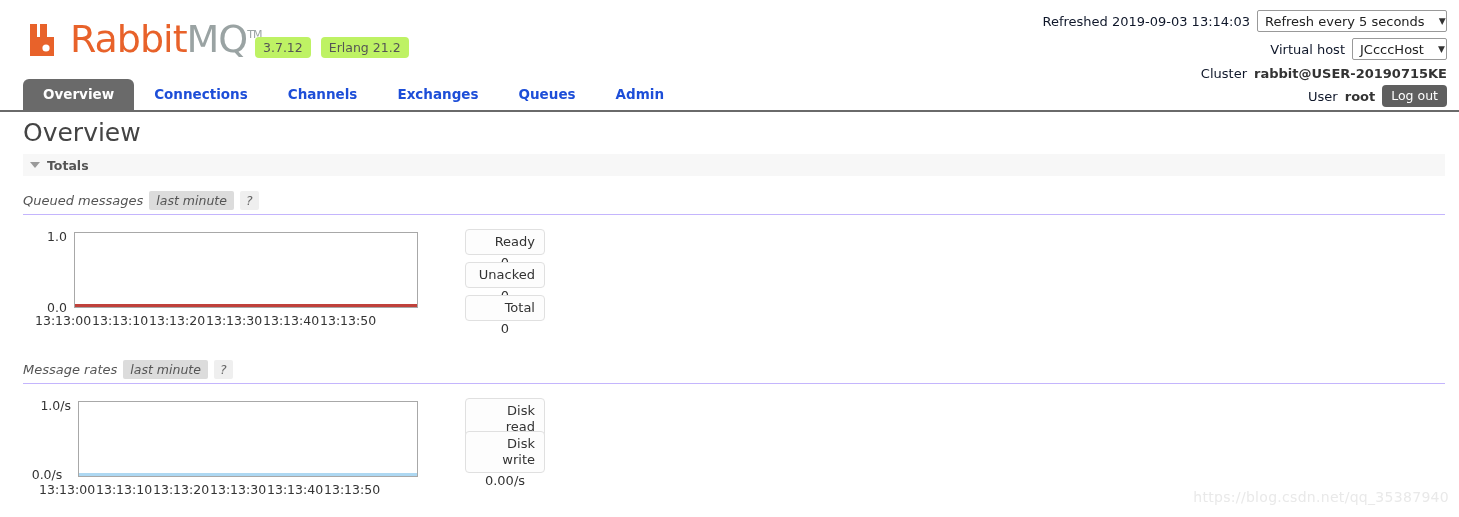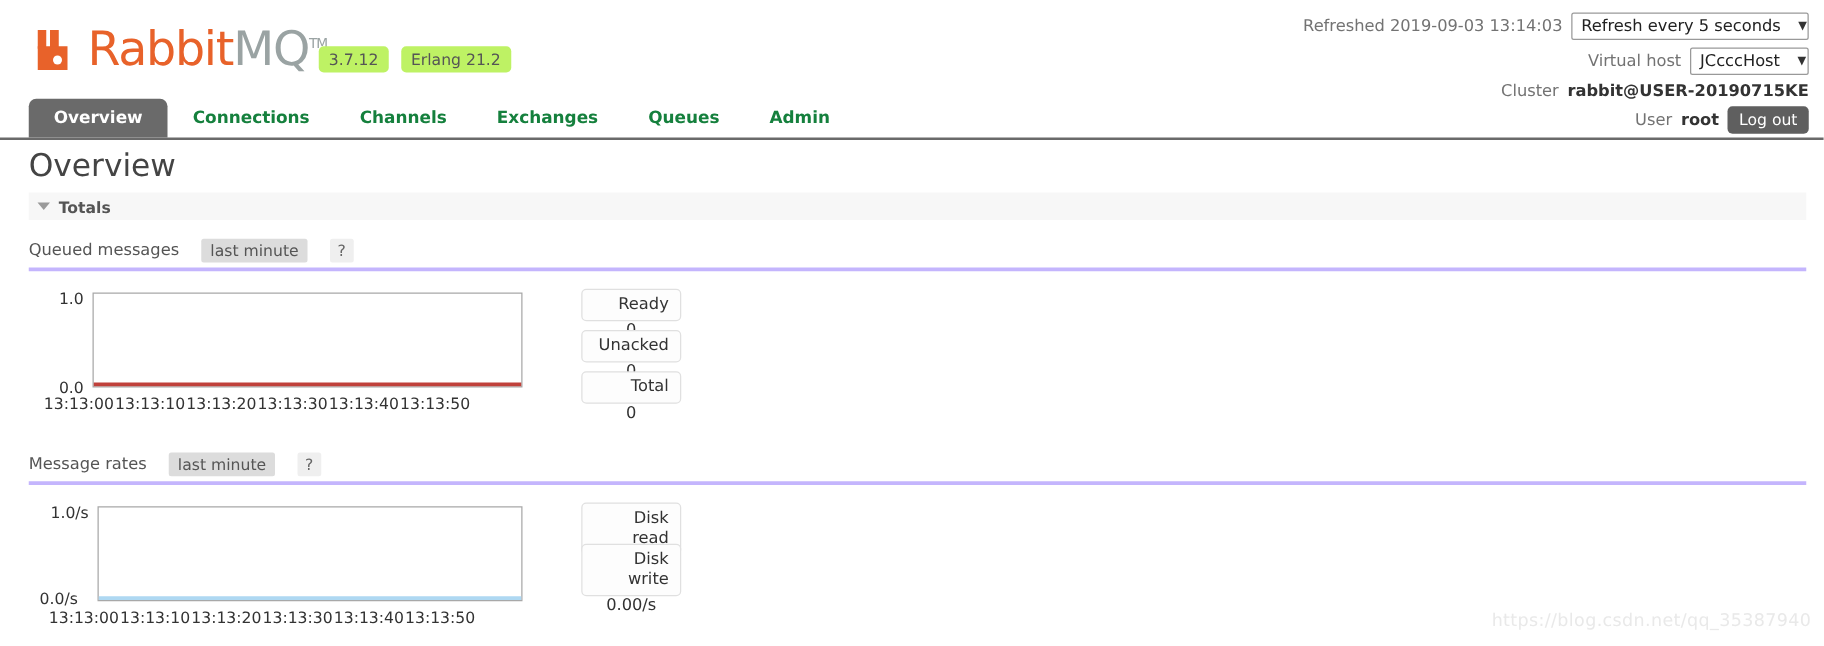--- a/index.html
+++ b/index.html
@@ -40,21 +40,21 @@
   }
 
   .header-right {
     position: absolute; right: 12px; top: 8px;
     text-align: right; font-size: 13px; color: #666;
   }
   .hr-row {
     display: flex; align-items: center; justify-content: flex-end;
     gap: 7px; height: 26px; margin-bottom: 2px;
   }
-  .hr-label { color: #737373; font-size: 13px; white-space: nowrap; }
+  .hr-label { color: #0f172a; font-size: 13px; white-space: nowrap; }
   .hr-strong { color: #333; font-weight: bold; font-size: 13px; }
   .select-box {
     display: inline-flex; align-items: center; justify-content: space-between;
     background: #fff; border: 1px solid #999; border-radius: 2px;
     font-size: 13px; color: #222; padding: 2px 5px 2px 7px;
     height: 22px; gap: 14px; white-space: nowrap;
   }
   .select-box .caret { font-size: 9px; color: #333; }
   .logout-btn {
     background: #5f5f5f; color: #fff; border: none; border-radius: 4px;
@@ -62,21 +62,21 @@
     font-family: inherit;
   }
 
   
   .nav {
     position: absolute; left: 0; top: 81px; width: 1459px; height: 31px;
     border-bottom: 2px solid #6a6a6a;
   }
   .nav-inner { position: absolute; left: 23px; bottom: 0; display: flex; align-items: flex-end; }
   .tab {
-    font-size: 13.5px; font-weight: bold; color: #15803d;
+    font-size: 13.5px; font-weight: bold; color: #1d4ed8;
     padding: 8px 20px 8px 20px; cursor: pointer; white-space: nowrap;
     line-height: 15px;
   }
   .tab.active {
     background: #6a6a6a; color: #ffffff;
     border-top-left-radius: 6px; border-top-right-radius: 6px;
   }
 
   
   .main { position: absolute; left: 0; top: 118px; width: 1459px; }
@@ -90,23 +90,23 @@
     padding-left: 7px; gap: 7px; cursor: pointer;
   }
   .tri-down {
     width: 0; height: 0; border-left: 5px solid transparent;
     border-right: 5px solid transparent; border-top: 6px solid #9a9a9a;
   }
   .section-bar-label { font-size: 12.5px; font-weight: bold; color: #555; }
 
   .chart-block { margin-left: 23px; }
   .chart-heading {
-    display: flex; align-items: center; gap: 18px;
-    border-bottom: 3px solid #c4b5fd;
-    width: 1422px; padding-bottom: 4px;
+    display: flex; align-items: center; gap: 6px;
+    border-bottom: 1px solid #c4b5fd;
+    width: 1422px; padding-bottom: 4px; font-style: italic;
   }
   .chart-heading-label { font-size: 13px; color: #555; }
   .pill {
     background: #dcdcdc; color: #555; font-size: 12.5px;
     padding: 2px 7px; border-radius: 2px; line-height: 15px; cursor: pointer;
   }
   .pill.light { background: #efefef; color: #666; padding: 2px 6px; }
 
   .chart-row { display: flex; align-items: flex-start; }
 

